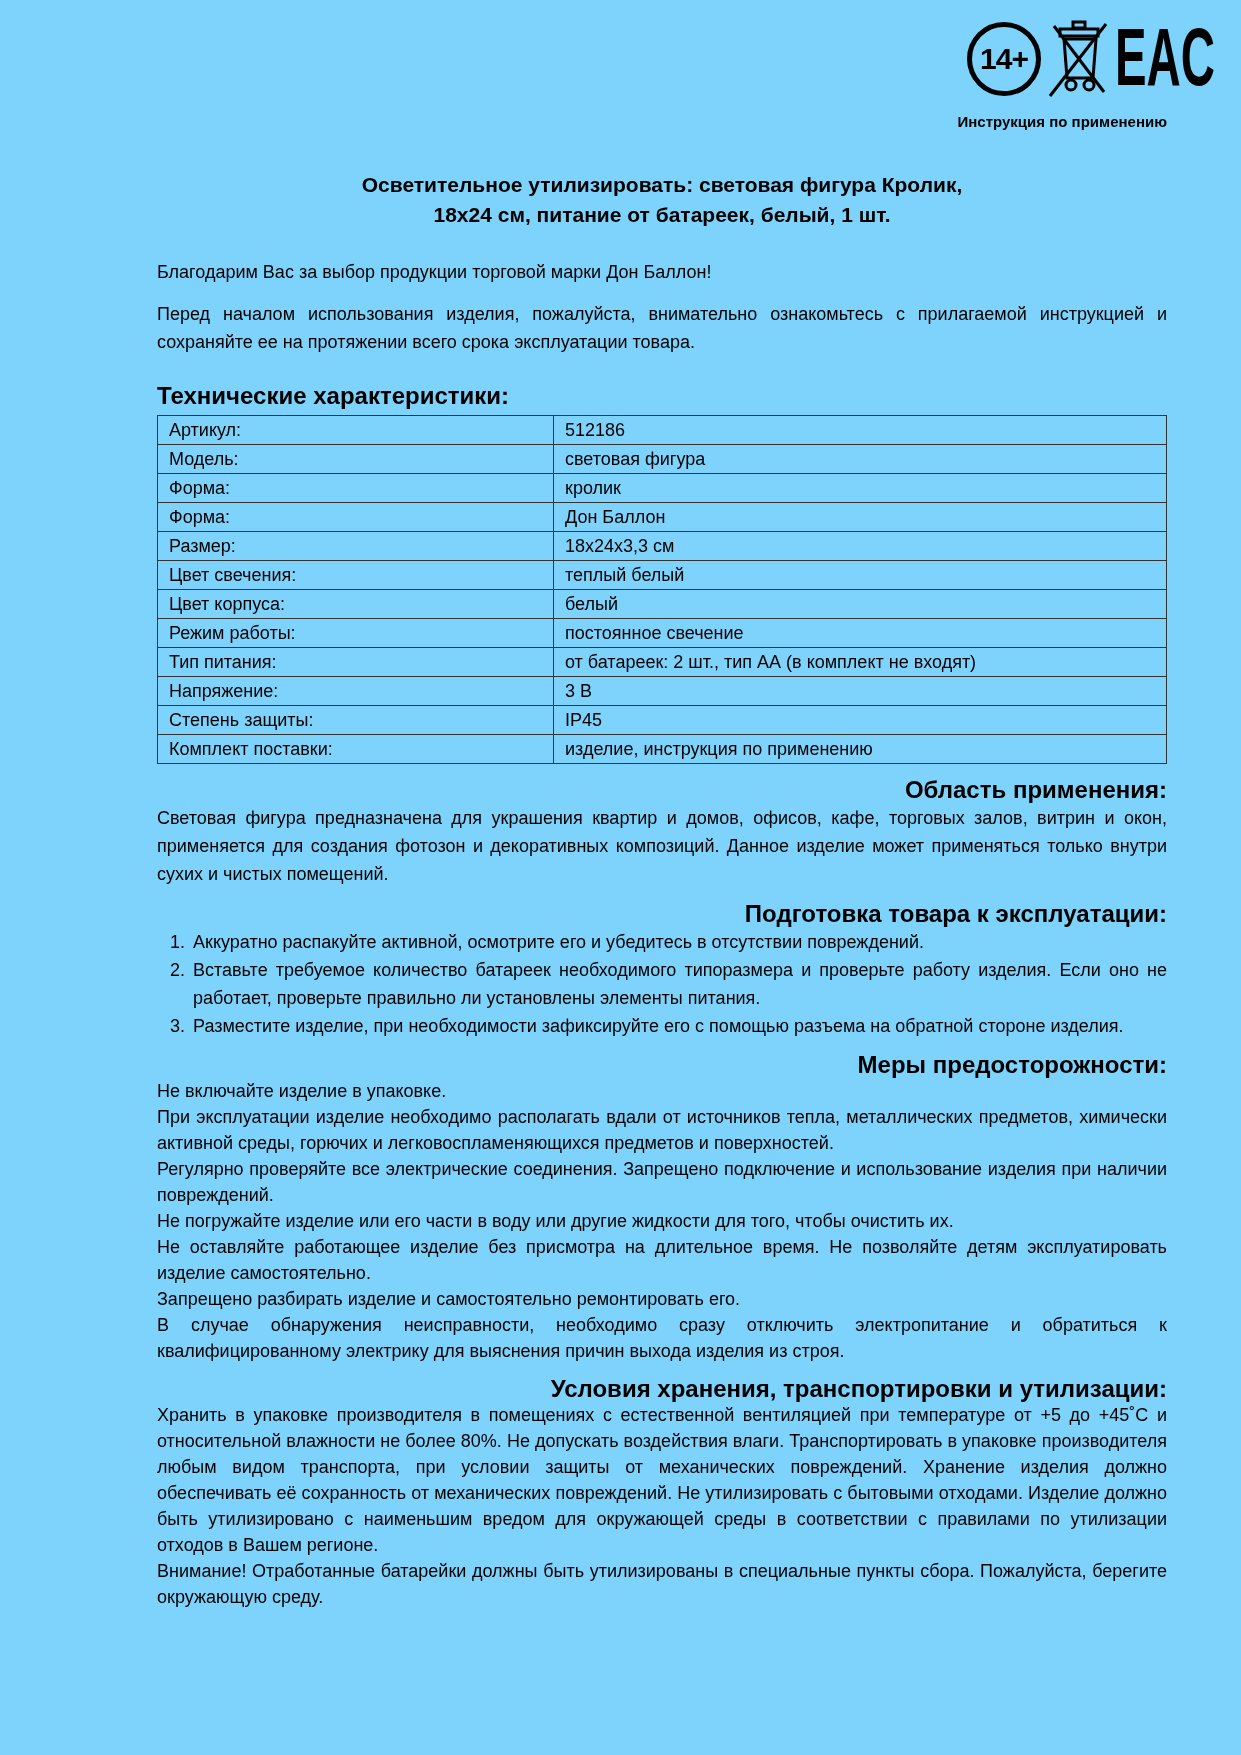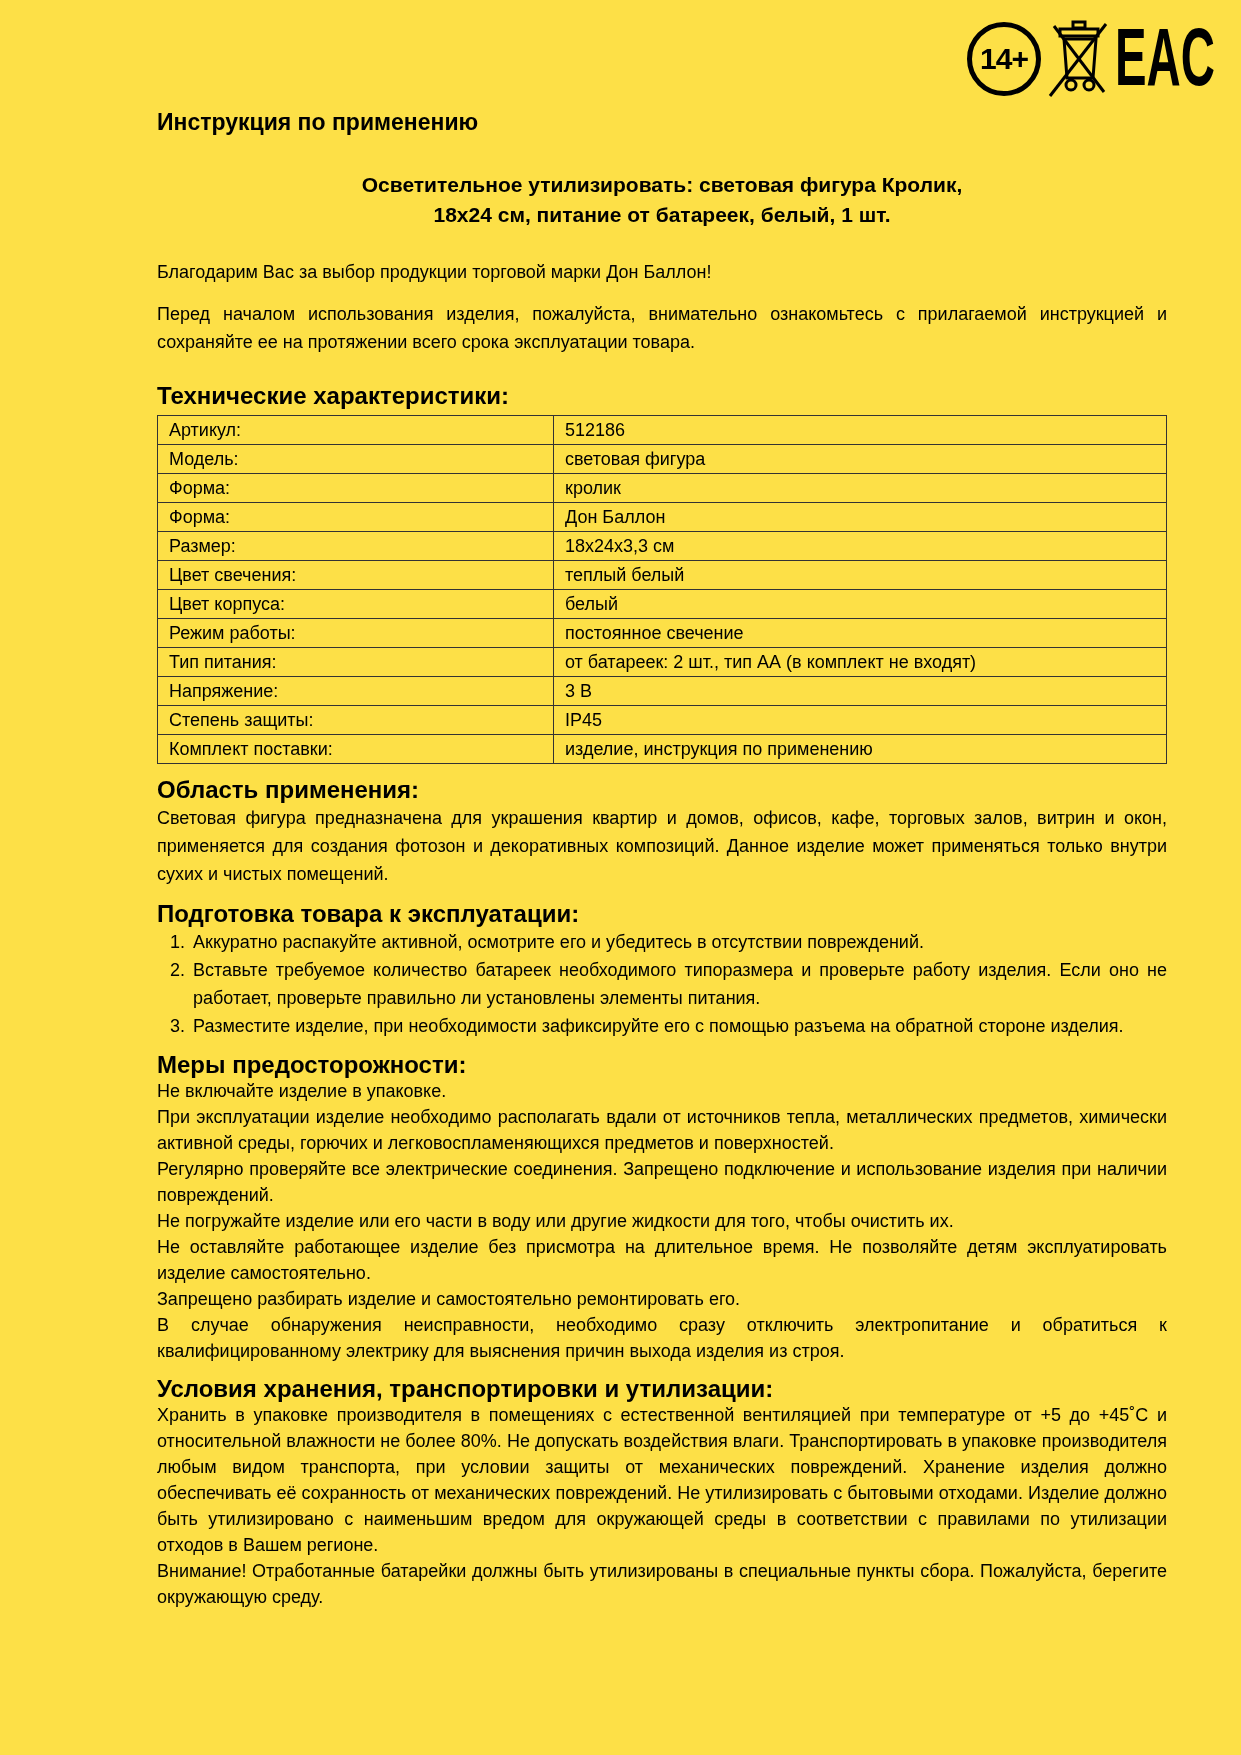--- a/index.html
+++ b/index.html
@@ -1,20 +1,20 @@
 <!DOCTYPE html>
 <html lang="ru"><head>
 <meta charset="utf-8">
 <style>
   html,body { margin:0; padding:0; background:#ffffff; }
   .page {
     position:relative;
     width:1241px;
     height:1755px;
-    background:#fde047;
+    background:#7dd3fc;
     font-family:"Liberation Sans", sans-serif;
     color:#000;
     overflow:hidden;
   }
   .badges {
     position:absolute;
     top:16px;
     right:26px;
     display:flex;
     align-items:center;
@@ -32,41 +32,41 @@
   .content {
     position:absolute;
     left:157px;
     top:0;
     width:1010px;
     font-size:18px;
     line-height:28px;
   }
   .doc-title {
     margin:108px 0 0 0;
-    font-size:23px;
+    font-size:15px;
     line-height:28px;
     font-weight:bold;
-    text-align:left;
+    text-align:right;
   }
   .doc-subtitle {
     margin-top:34px;
     font-size:21px;
     line-height:30px;
     font-weight:bold;
     text-align:center;
   }
   .p-intro1 { margin:28px 0 0 0; }
   .p-intro2 { margin:14px 0 0 0; text-align:justify; }
   .section-heading {
     margin:26px 0 0 0;
     font-size:24px;
     font-weight:bold;
     line-height:28px;
   }
-  .mt12 { margin-top:12px; }
+  .mt12 { margin-top:12px;text-align:right; }
   table.specs {
     margin-top:5px;
     border-collapse:collapse;
     width:100%;
     table-layout:fixed;
     padding-left:44px;
   }
   table.specs td {
     border:1px solid #333;
     height:28px;

